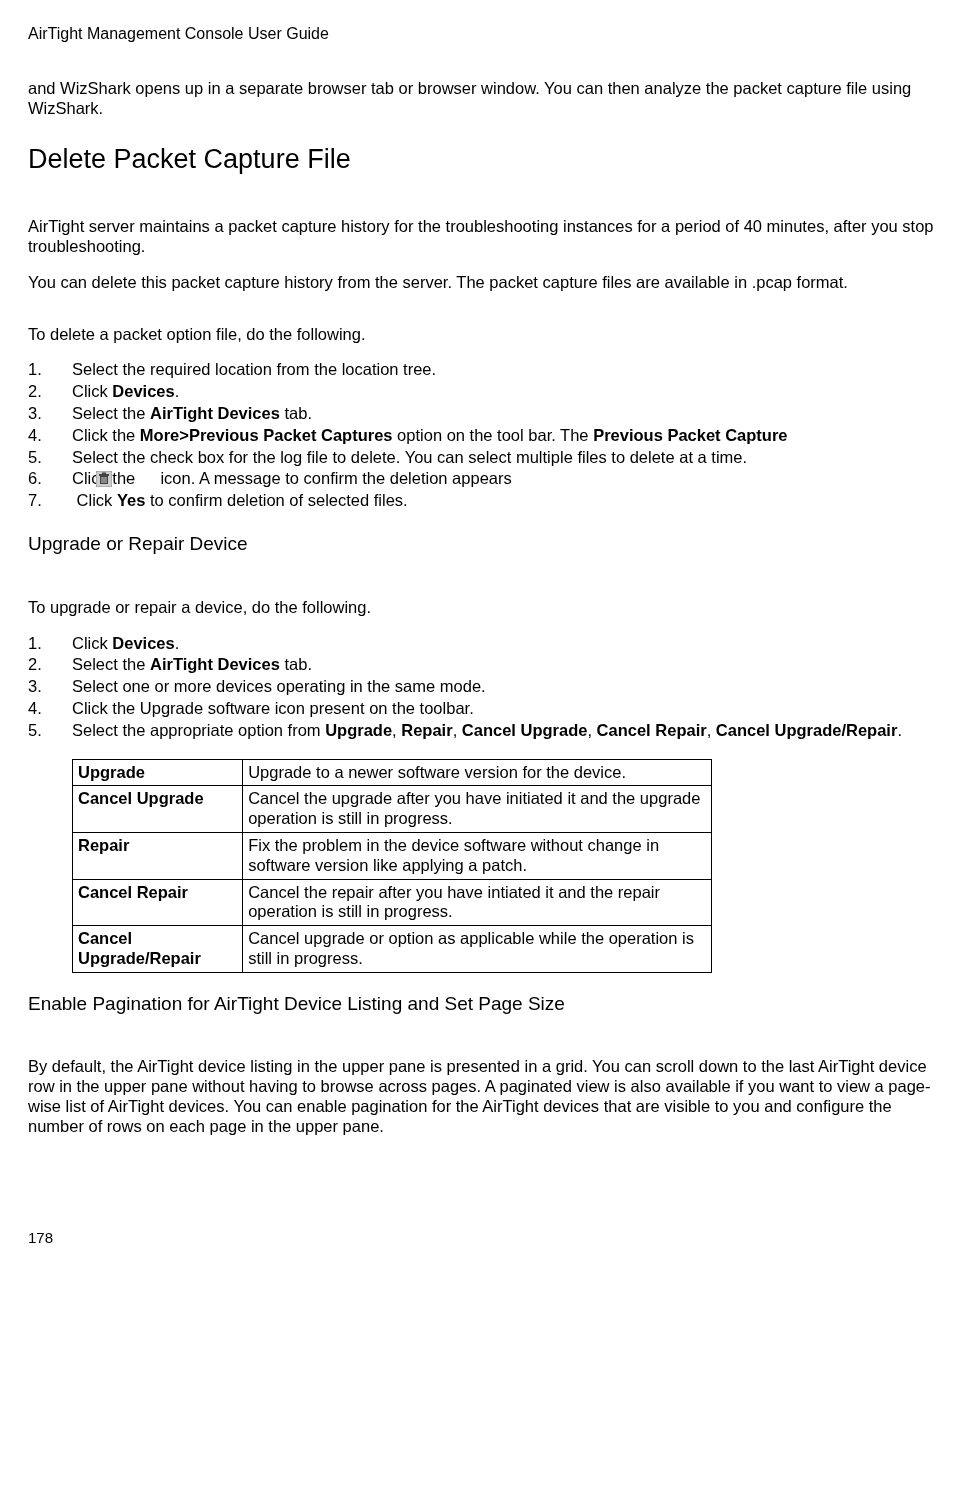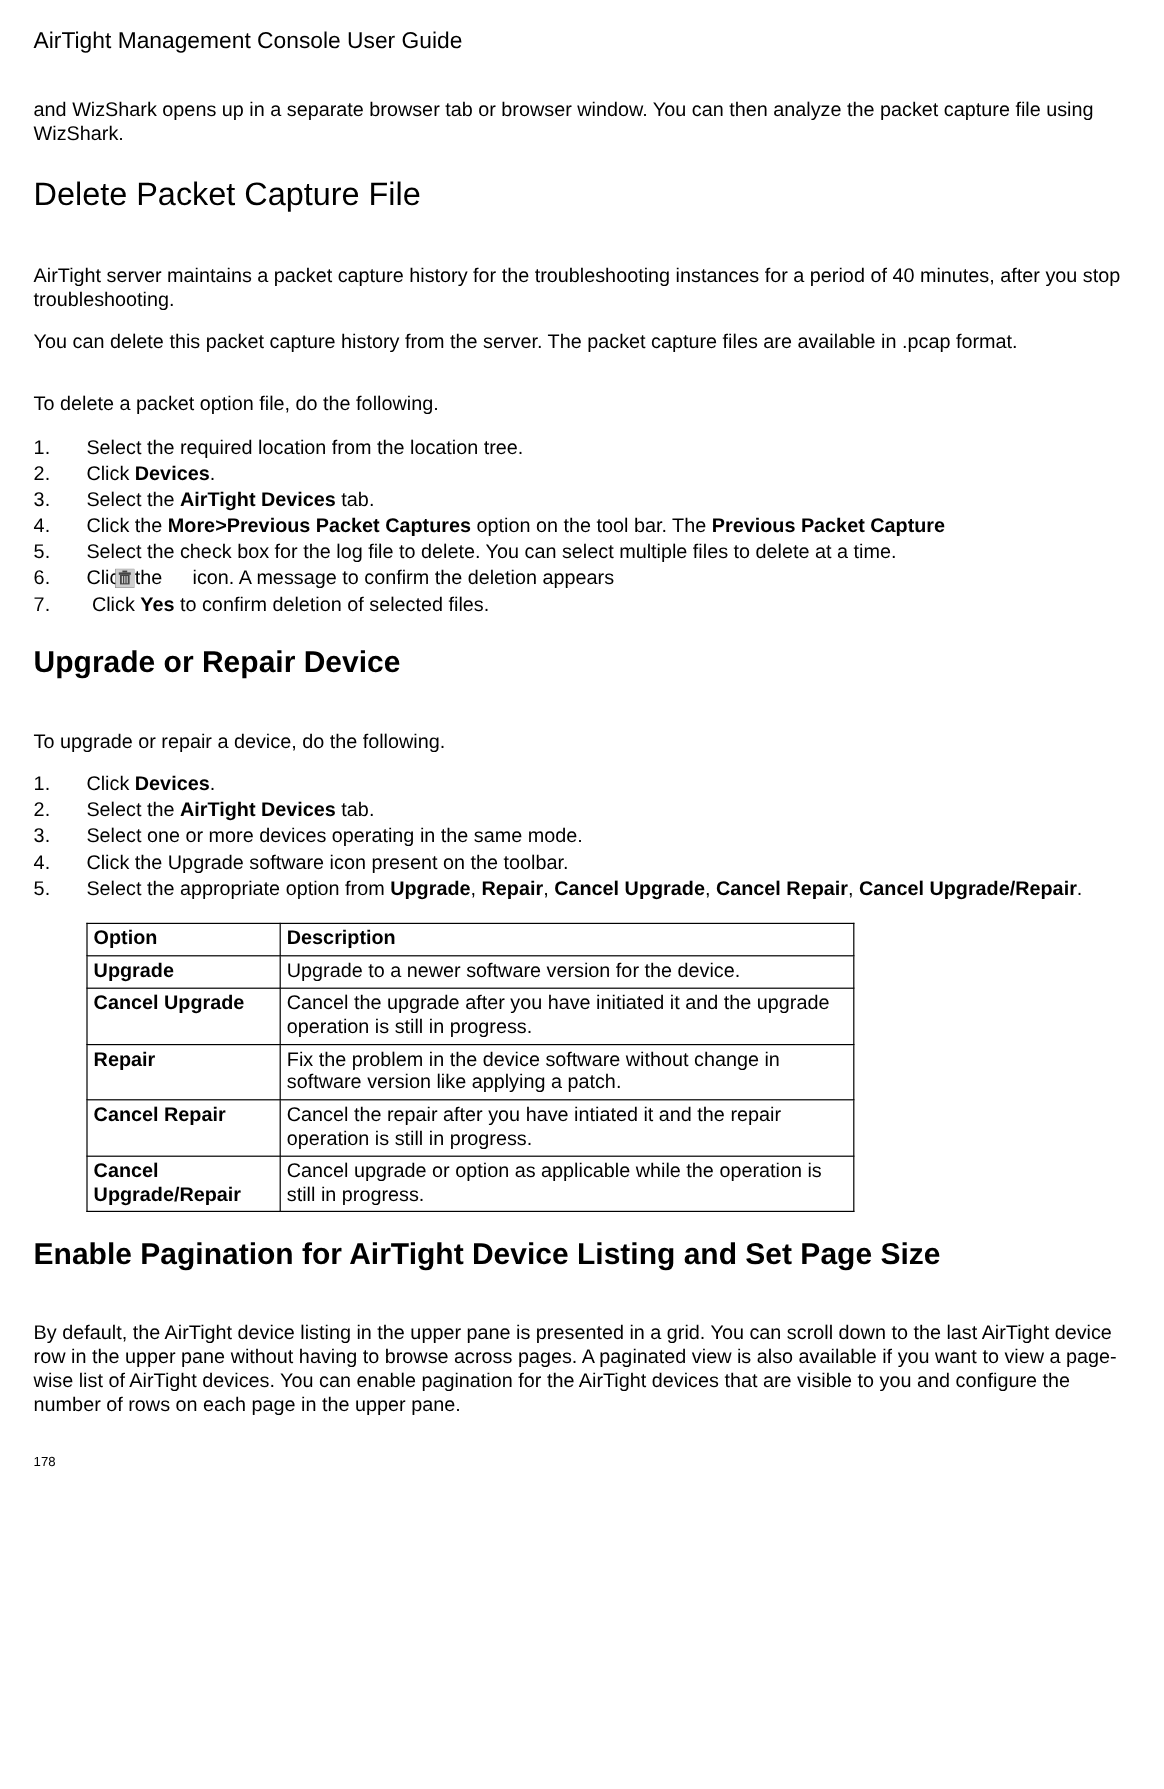--- a/index.html
+++ b/index.html
@@ -7,37 +7,37 @@
       font-size: 16.5px;
       line-height: 1.2;
       color: #000;
       margin: 0;
       padding: 24px 28px;
       width: 970px;
       box-sizing: border-box;
       background: #fff;
     }
     .header-title {
-      font-size: 19px;
+      font-size: 16px;
       margin-bottom: 36px;
     }
     .para {
       margin: 16px 0 4px 0;
     }
     .spacer-sm { height: 12px; }
     .spacer-md { height: 20px; }
     .spacer-lg { height: 26px; }
     h2 {
       font-size: 27px;
       font-weight: normal;
       margin: 0 0 0 0;
     }
     h1.section {
-      font-size: 25px;
-      font-weight: bold;
+      font-size: 19px;
+      font-weight: normal;
       margin: 0;
     }
     ol.steps {
       margin: 0;
       padding-left: 0;
       list-style: none;
       counter-reset: step;
     }
     ol.steps > li {
       counter-increment: step;
@@ -71,22 +71,22 @@
       text-align: left;
       vertical-align: top;
       font-size: 16.5px;
       font-weight: normal;
     }
     table.opt th {
       font-weight: bold;
     }
     table.opt .optcol { width: 150px; }
     .pagenum {
-      margin-top: 32px;
-      font-size: 11px;
+      margin-top: 92px;
+      font-size: 15px;
     }
     .inline-icon {
       display: inline-block;
       vertical-align: -3px;
       width: 16px;
       height: 16px;
     }
   </style>
 </head>
 <body>
@@ -143,24 +143,20 @@
   <li><span>Select the </span><b>AirTight Devices</b><span> tab.</span></li>
   <li>Select one or more devices operating in the same mode.</li>
   <li>Click the Upgrade software icon present on the toolbar.</li>
   <li><span>Select the appropriate option from </span><b>Upgrade</b><span>, </span><b>Repair</b><span>, </span><b>Cancel Upgrade</b><span>, </span><b>Cancel Repair</b><span>, </span><b>Cancel Upgrade/Repair</b><span>.</span></li>
 </ol>
 
 <div class="spacer-sm"></div>
 
 <table class="opt">
   <tbody>
-      <tr>
-    <th class="optcol">Option</th>
-    <th>Description</th>
-  </tr>
   <tr>
     <td><b>Upgrade</b></td>
     <td>Upgrade to a newer software version for the device.</td>
   </tr>
   <tr>
     <td><b>Cancel Upgrade</b></td>
     <td>Cancel the upgrade after you have initiated it and the upgrade operation is still in progress.</td>
   </tr>
   <tr>
     <td><b>Repair</b></td>

